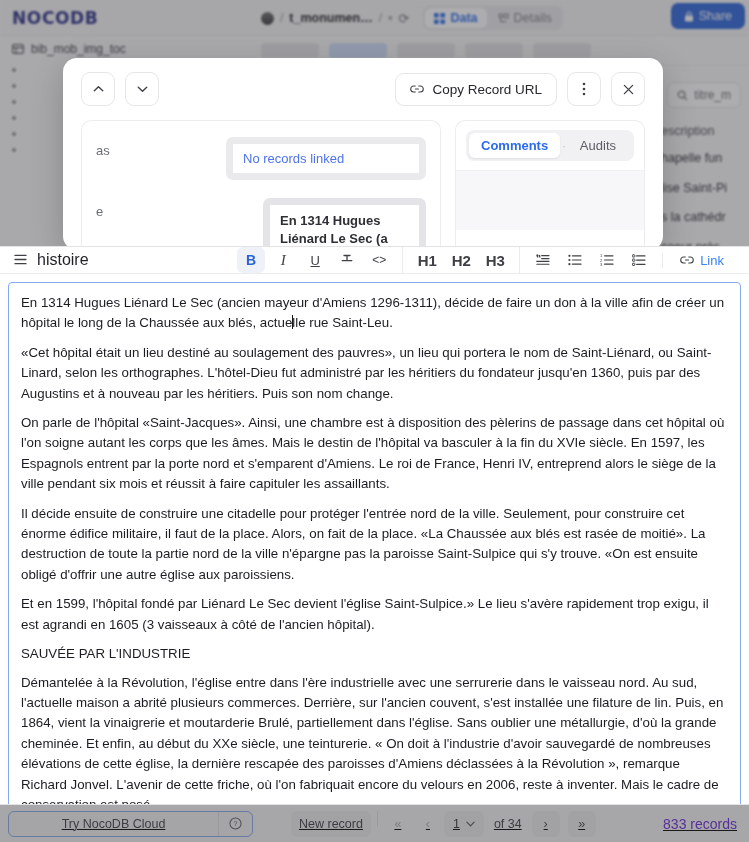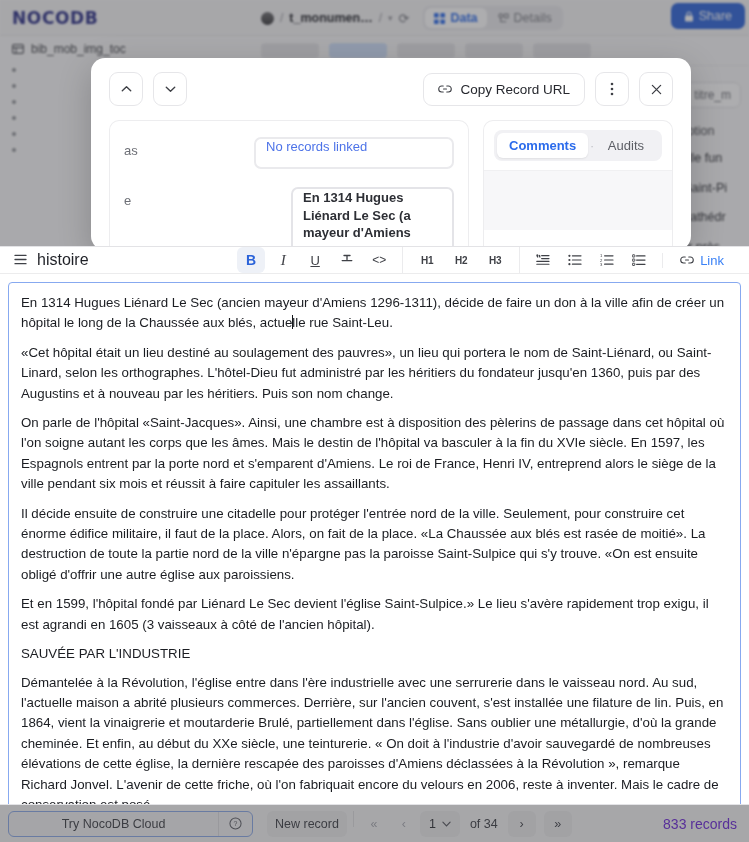--- a/index.html
+++ b/index.html
@@ -83,21 +83,21 @@
   .bg-colhead { font-size: 12.5px; color: #4a4c52; padding: 6px 8px; }
   .bg-cell { font-size: 12.5px; color: #2d2f35; padding: 7px 8px; line-height: 1.25; }
 
   .dim-overlay {
     position: absolute; inset: 0; background: rgba(60,60,64,0.42);
   }
   .bg-app-inner { filter: blur(1.1px); }
 
   
   .record-modal {
-    position: absolute; left: 91px; top: 58px; width: 600px; height: 192px;
+    position: absolute; left: 63px; top: 58px; width: 600px; height: 192px;
     background: #ffffff; border-radius: 14px;
     box-shadow: 0 10px 34px rgba(0,0,0,.20);
     overflow: hidden;
   }
   .rm-header {
     height: 62px; display: flex; align-items: center; padding: 0 18px;
   }
   .sq-btn {
     width: 34px; height: 34px; border-radius: 9px;
     border: 1px solid #e6e6e9; background: #fff;
@@ -112,22 +112,22 @@
     padding: 8px 14px; font-size: 13.5px; color: #26282e;
   }
   .rm-body { display: flex; padding: 0 18px; gap: 14px; height: 130px; }
   .rm-fields {
     flex: 1; border: 1px solid #ededef; border-radius: 10px 10px 0 0;
     border-bottom: none; padding: 12px 0 0 0; position: relative; overflow: hidden;
   }
   .fld-row { display: flex; align-items: flex-start; padding: 4px 14px 4px 14px; }
   .fld-label { width: 130px; font-size: 13px; color: #6d6f76; padding-top: 6px; }
   .fld-val {
-    flex: 1; border: 2px solid #0f172a; border-radius: 7px;
-    padding: 0 10px; font-size: 13px; color: #2d2f35; min-height: 32px;
+    flex: 1; border: 7px solid #0f172a; border-radius: 7px;
+    padding: 7px 10px; font-size: 13px; color: #2d2f35; min-height: 32px;
   }
   .fld-val.link-empty { color: #4d73e8; border-color: #eaeaed; }
   .fld-val.longtext { font-weight: 600; line-height: 1.35; border-color: #e4e4e8; margin-left: 37px; }
   .rm-side {
     width: 190px; border: 1px solid #ededef; border-radius: 10px 10px 0 0;
     border-bottom: none; background: #fff; overflow: hidden;
   }
   .tabs-wrap { padding: 9px 10px 9px 10px; }
   .tabs {
     display: flex; align-items: center; gap: 2px;
@@ -158,21 +158,21 @@
   .tgrp + .tgrp { border-left: 1px solid #ebebed; }
   .tbtn {
     width: 28px; height: 26px; border-radius: 6px;
     display: flex; align-items: center; justify-content: center;
     color: #3f4147; font-size: 13px; margin: 0 2px;
   }
   .tbtn.active { background: #eef1f7; color: #2b63d9; }
   .tbtn.b { font-weight: 700; font-size: 14px; }
   .tbtn.i { font-style: italic; font-family: "Liberation Serif", serif; font-size: 15px; }
   .tbtn.u { text-decoration: underline; font-size: 13px; }
-  .tbtn.h { font-size: 10px; font-weight: 700; letter-spacing: -.2px; width: 30px; }
+  .tbtn.h { font-size: 15px; font-weight: 700; letter-spacing: -.2px; width: 30px; }
   .link-btn {
     display: flex; align-items: center; gap: 6px; font-size: 13px;
     color: #3b82f6; padding: 0 4px 0 10px;
   }
 
   .ed-canvas { flex: 1; padding: 8px 8px 0 8px; }
   .ed-area {
     height: 100%; border: 1px solid #87a9f0; border-radius: 4px;
     padding: 10px 14px 10px 12px; overflow: hidden;
   }
@@ -183,34 +183,34 @@
   .ed-area p.heading { margin-bottom: 8px; }
   .caret {
     display: inline-block; width: 1px; height: 14px;
     background: #15171c; vertical-align: -2px; margin: 0 -0.5px;
   }
 
   
   .bottombar {
     position: absolute; left: 0; bottom: 0; width: 749px; height: 38px;
     background: #f4f4f5; border-top: 1px solid #e3e3e6;
-    display: flex; align-items: center; padding: 0 8px; gap: 0;
+    display: flex; align-items: center; padding: 0 8px; gap: 12px; text-decoration: underline;
   }
   .cloud-btn {
     display: flex; align-items: center; width: 245px; height: 26px;
     border: 1px solid #8aa9e8; border-radius: 6px; background: #f1f1f3;
     overflow: hidden;
   }
   .cloud-label { flex: 1; text-align: center; font-size: 12.5px; color: #3c3e44; }
   .cloud-help {
     width: 34px; height: 100%; border-left: 1px solid #dcdce0;
     display: flex; align-items: center; justify-content: center;
     color: #5a5c63; font-size: 12px;
   }
-  .pager { display: flex; margin-left: 14px; gap: 2px; }
+  .pager { display: flex; margin-left: 26px; gap: 2px; }
   .pg-btn {
     height: 26px; min-width: 28px; padding: 0 8px;
     display: flex; align-items: center; justify-content: center;
     font-size: 12.5px; color: #3c3e44; border-radius: 6px;
   }
   .pg-btn.boxed { background: #ececed; }
   .pg-btn.muted { color: #a9abb1; }
   .pg-sep { width: 1px; height: 16px; background: #dedee1; margin: 0 4px; }
   .pg-num { display: flex; align-items: center; gap: 6px; background: #ececed; border-radius: 6px; padding: 0 9px; height: 26px; font-size: 12.5px; color: #2d2f35; }
   .rec-count { margin-left: auto; font-size: 14px; color: #6d28d9; padding-right: 4px; }

